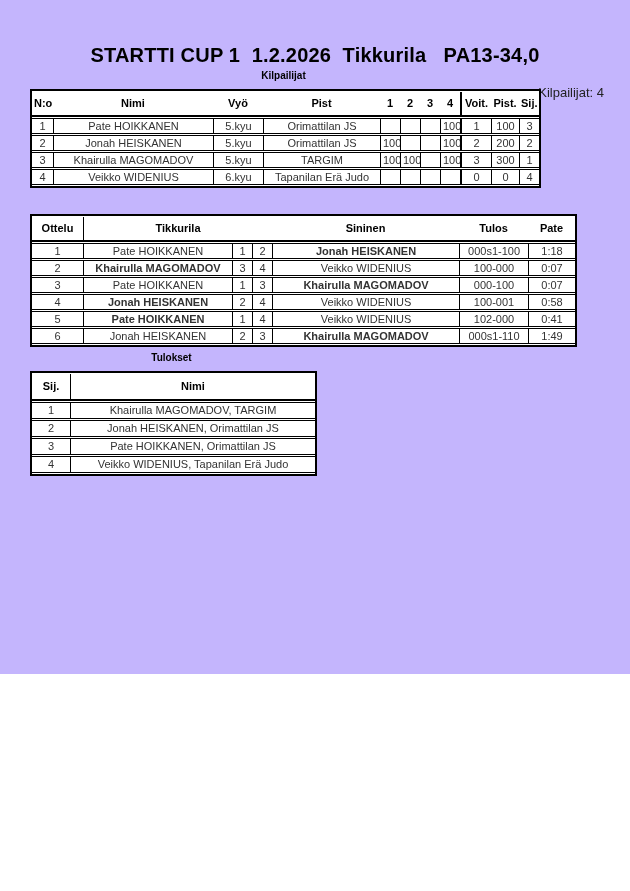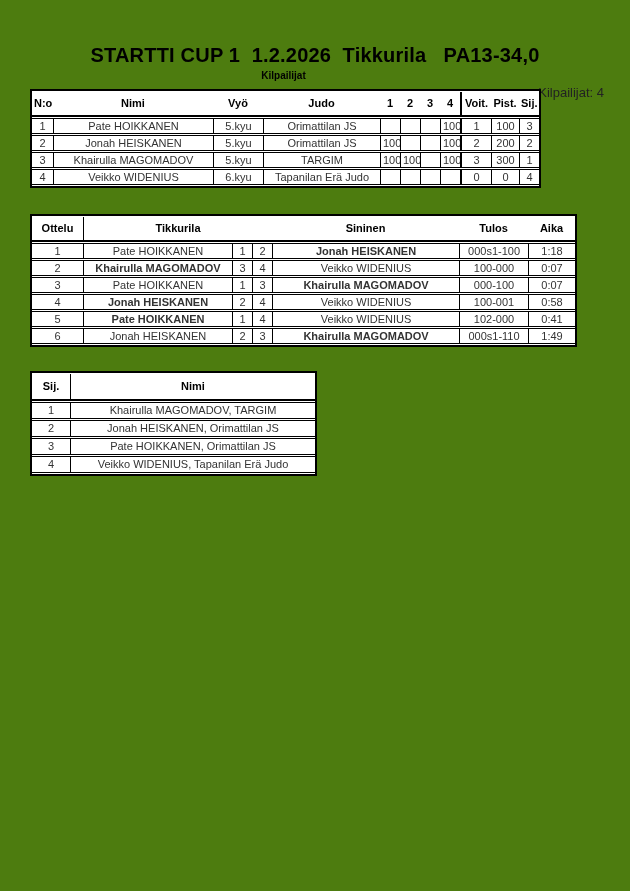--- a/index.html
+++ b/index.html
@@ -1,17 +1,17 @@
 <!DOCTYPE html>
 <html><head>
 <meta charset="utf-8">
 <style>
   html,body{margin:0;padding:0;background:#fff;}
   #page{
-    position:relative;width:630px;height:891px;background:#4d7c0f;
+    position:relative;width:630px;height:674px;background:#c4b5fd;
     font-family:"Liberation Sans","DejaVu Sans",sans-serif;color:#000;
     overflow:hidden;
   }
   .abs{position:absolute;}
   #title{
     top:44px;left:0;width:630px;text-align:center;
     font-size:20px;font-weight:bold;white-space:pre;letter-spacing:.2px;
   }
   .section-heading{
     font-size:10px;font-weight:bold;text-align:center;
@@ -69,21 +69,21 @@
         <col style="width:20px">
       <col style="width:31px">
         <col style="width:28px">
         <col style="width:20px">
     </colgroup>
     <thead>
       <tr>
         <th class="left">N:o</th>
         <th>Nimi</th>
         <th>Vyö</th>
-        <th>Judo</th>
+        <th>Pist</th>
         <th>1</th>
         <th>2</th>
         <th>3</th>
         <th>4</th>
         <th class="thick">Voit.</th>
         <th>Pist.</th>
         <th>Sij.</th>
       </tr>
     </thead>
     <tbody>
@@ -155,21 +155,21 @@
       <col style="width:187px">
         <col style="width:69px">
         <col style="width:47px">
     </colgroup>
     <thead>
       <tr>
         <th>Ottelu</th>
         <th colspan="3" class="vl">Tikkurila</th>
         <th>Sininen</th>
         <th>Tulos</th>
-        <th>Aika</th>
+        <th>Pate</th>
       </tr>
     </thead>
     <tbody>
   <tr>
     <td class="c">1</td>
     <td class="l vl">Pate HOIKKANEN</td>
     <td class="c vl">1</td>
     <td class="c vl">2</td>
     <td class="l vl b">Jonah HEISKANEN</td>
     <td class="c vl">000s1-100</td>
@@ -221,20 +221,21 @@
     <td class="l vl">Jonah HEISKANEN</td>
     <td class="c vl">2</td>
     <td class="c vl">3</td>
     <td class="l vl b">Khairulla MAGOMADOV</td>
     <td class="c vl">000s1-110</td>
     <td class="c vl">1:49</td>
   </tr>
 </tbody>
   </table>
 
+  <div id="tulokset-heading" class="abs section-heading">Tulokset</div>
 
   <table id="tulokset-table" class="abs doc">
     <colgroup>
       <col style="width:38px">
         <col style="width:245px">
     </colgroup>
     <thead>
       <tr>
         <th>Sij.</th>
         <th class="vl">Nimi</th>

